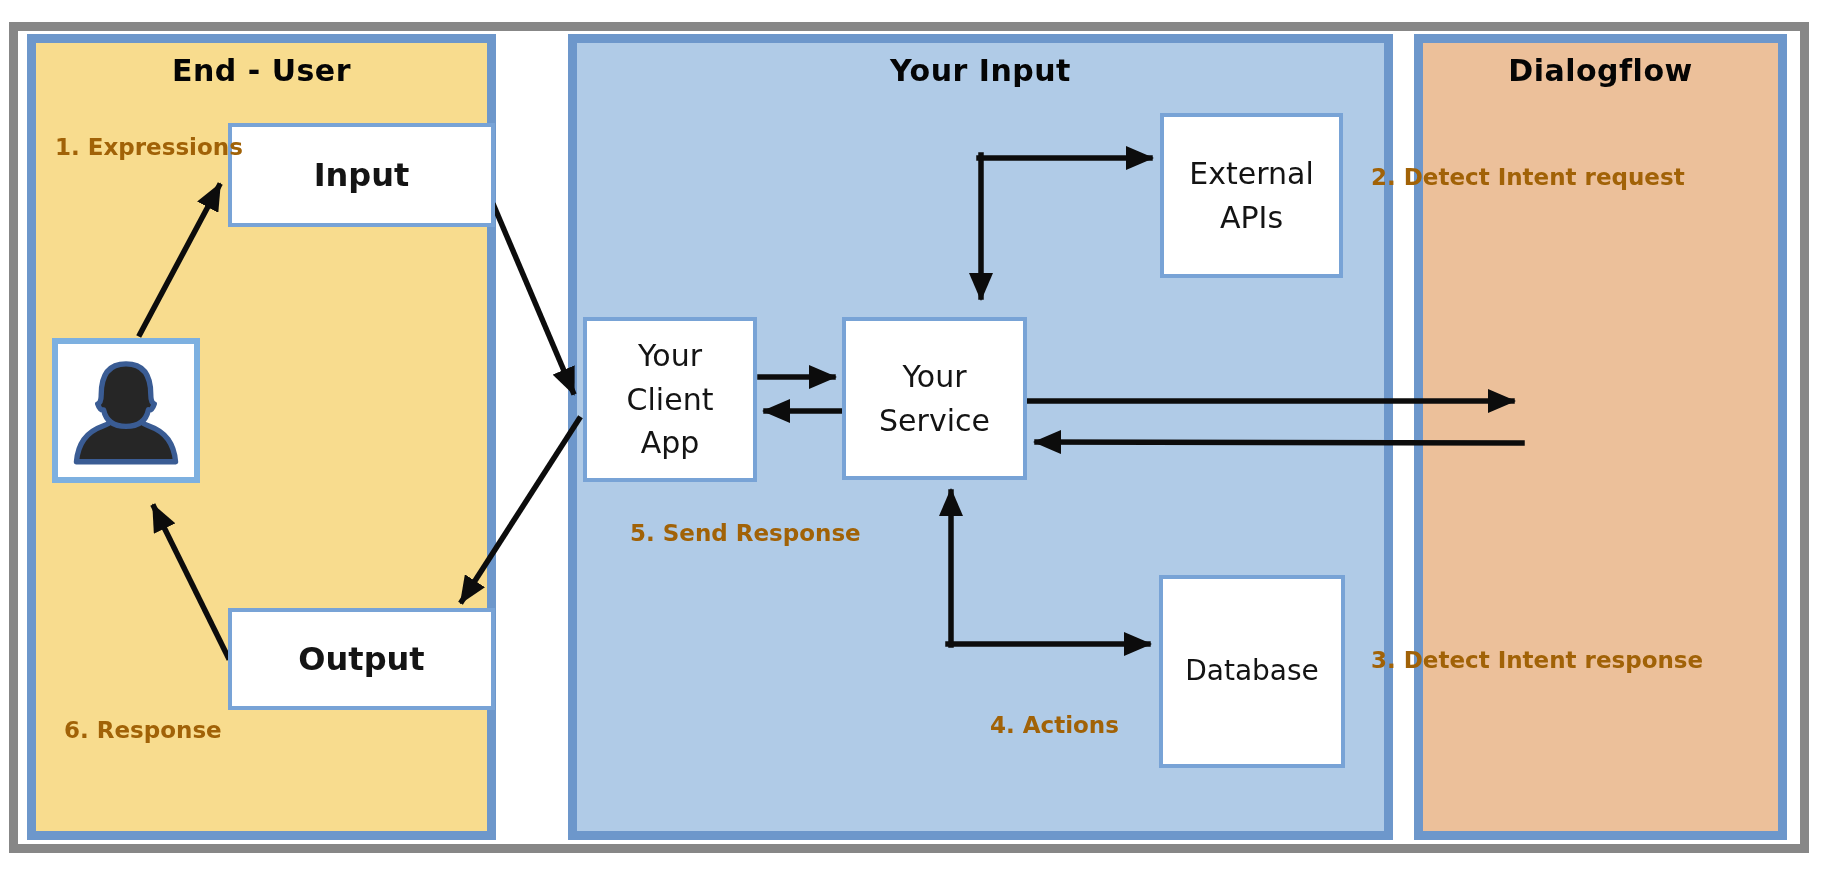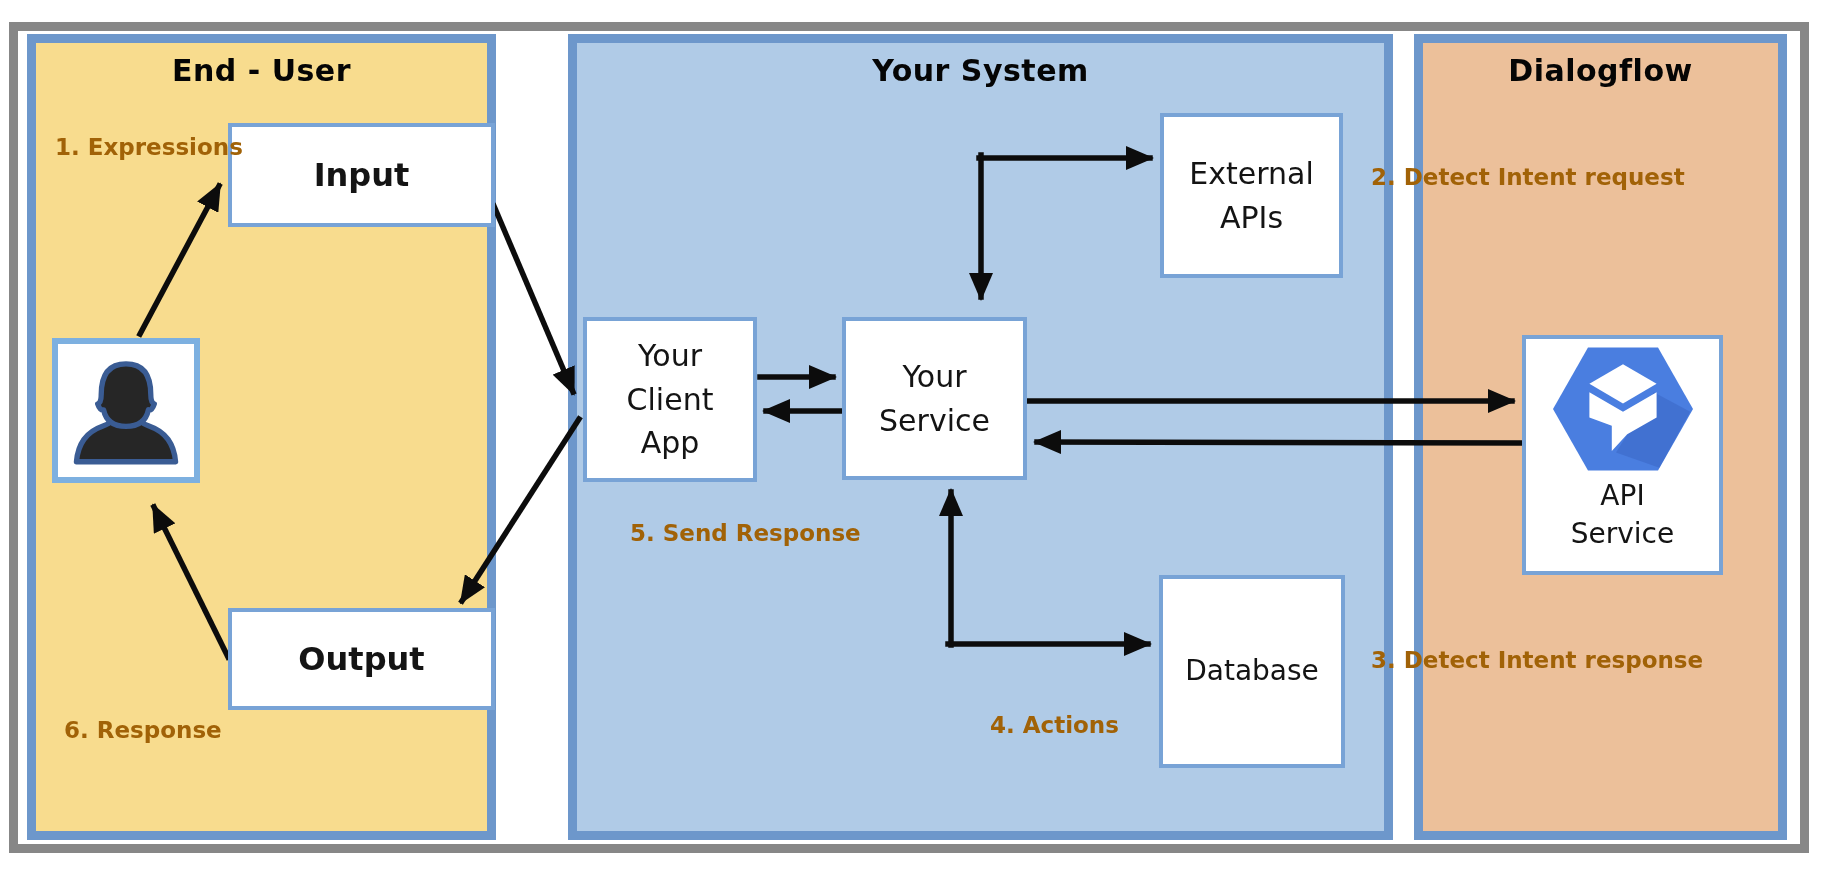--- a/index.html
+++ b/index.html
@@ -63,21 +63,21 @@
 <body>
 
 <div class="canvas">
 
   <div class="outer-border"></div>
 
   <div class="panel panel-end-user">
     <div class="panel-title">End - User</div>
   </div>
   <div class="panel panel-your-system">
-    <div class="panel-title">Your System</div>
+    <div class="panel-title">Your Input</div>
   </div>
   <div class="panel panel-dialogflow">
     <div class="panel-title">Dialogflow</div>
   </div>
 
   <svg class="arrow-layer" viewBox="0 0 1822 870">
     <defs>
       <marker id="ah" markerUnits="userSpaceOnUse" markerWidth="28" markerHeight="24" viewBox="0 0 28 24" refX="24" refY="12" orient="auto">
         <path d="M0,0 L28,12 L0,24 Z"></path>
       </marker>
@@ -122,29 +122,20 @@
   </div>
 
   <div class="node node-external-apis">
     <span class="node-label">External APIs</span>
   </div>
 
   <div class="node node-database">
     <span class="node-label">Database</span>
   </div>
 
-  <div class="node node-api-service">
-    <svg class="logo-svg" viewBox="0 0 100 88">
-      <polygon points="0,44 25,0 75,0 100,44 75,88 25,88" fill="var(--logo-blue,#4a7ee0)"></polygon>
-      <polygon points="72,32 98,46 76,86 45,75" fill="var(--logo-shadow,#3a66c4)" opacity="0.55"></polygon>
-      <polygon points="50,12 74,26 50,40 26,26" fill="#ffffff"></polygon>
-      <path d="M26,32 L50,46 L74,32 L74,50 L53,62 L42,74 L42,56 L26,50 Z" fill="#ffffff"></path>
-    </svg>
-    <span class="node-label">API Service</span>
-  </div>
 
   <div class="step-label step-1">1. Expressions</div>
   <div class="step-label step-2">2. Detect Intent request</div>
   <div class="step-label step-3">3. Detect Intent response</div>
   <div class="step-label step-4">4. Actions</div>
   <div class="step-label step-5">5. Send Response</div>
   <div class="step-label step-6">6. Response</div>
 
 </div>
 

